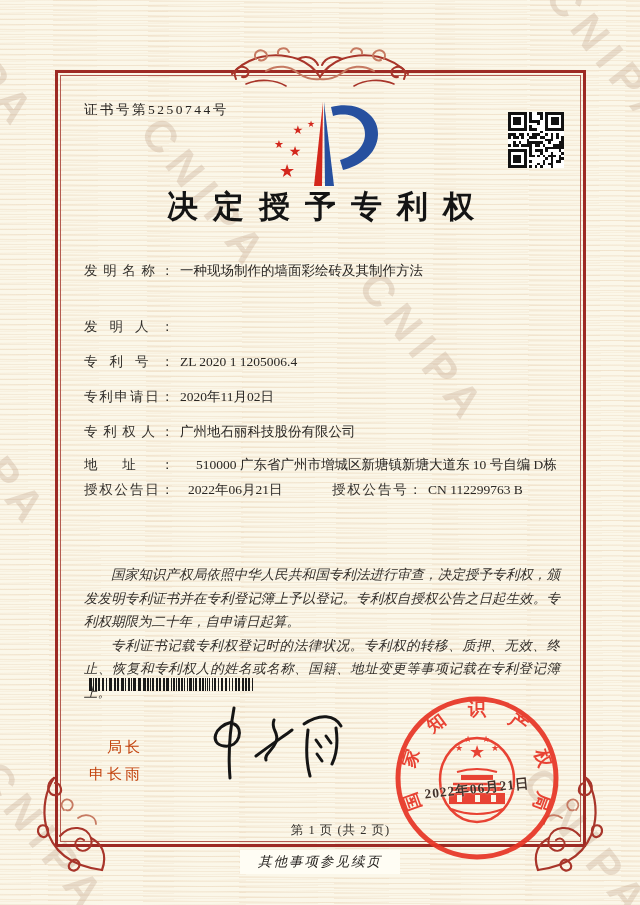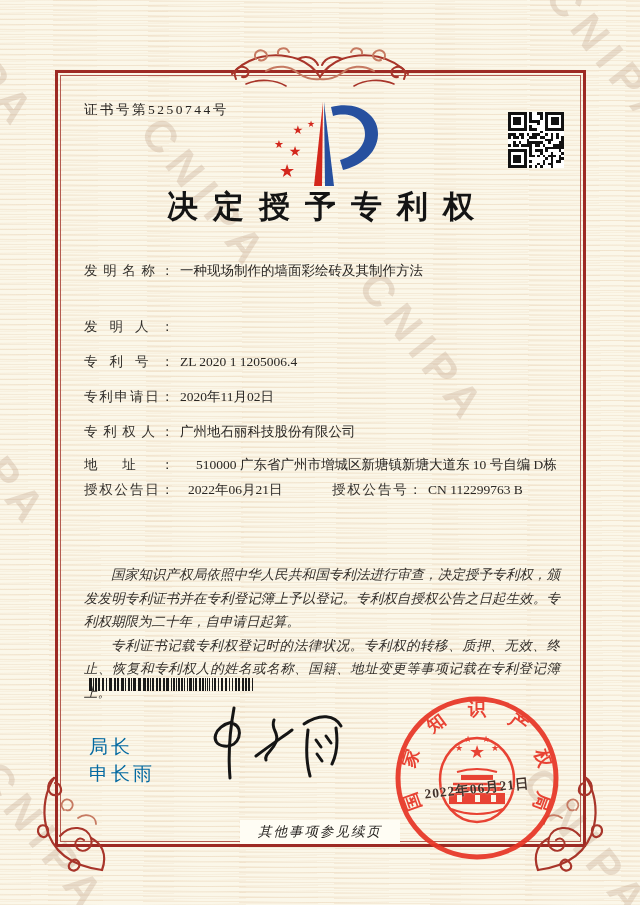--- a/index.html
+++ b/index.html
@@ -66,36 +66,36 @@
   .paras{
     position:absolute; left:84px; top:530px; width:476px; z-index:3;
     font-size:13.5px; line-height:23.5px; font-style:italic;
     text-align:justify; color:#332f2b;margin-top:33px;
   }
   .paras p{margin:0; text-indent:2em;}
   #barcode{position:absolute; left:89px; top:678px; z-index:3;}
   .signer{
     position:absolute; left:89px; top:733px; z-index:3;
     font-family:"Liberation Sans","DejaVu Sans",sans-serif;
-    font-size:19px; line-height:27px; letter-spacing:3px; color:#0369a1;
+    font-size:15px; line-height:27px; letter-spacing:3px; color:#c2410c;text-align:right;
   }
   #signature{position:absolute; left:188px; top:700px; z-index:3;}
   #seal{position:absolute; left:391px; top:692px; width:172px; height:172px; z-index:6;}
   .seal-date{
     position:absolute; left:-10px; right:-10px; top:88px; z-index:7;
     text-align:center; font-size:13.5px; font-weight:bold;
     letter-spacing:1px; color:#41322b; transform:rotate(-6deg);
     text-shadow:0 0 2px rgba(251,247,233,0.85);
   }
   .page-number{
     position:absolute; left:55px; top:822px; width:531px; z-index:3;
     text-align:center; font-size:12.5px; color:#33302c; letter-spacing:1px;padding-left:20px;
   }
   .footer-note{
-    position:absolute; left:0; top:820px; width:640px; z-index:4; text-align:center;
+    position:absolute; left:0; top:850px; width:640px; z-index:4; text-align:center;
   }
   .footer-note span{
     display:inline-block; background:#fffdf4; padding:3px 18px;
     font-size:13.5px; font-style:italic; letter-spacing:2px; color:#262320;
   }
 </style>
 </head>
 <body>
 
 <div id="page">

